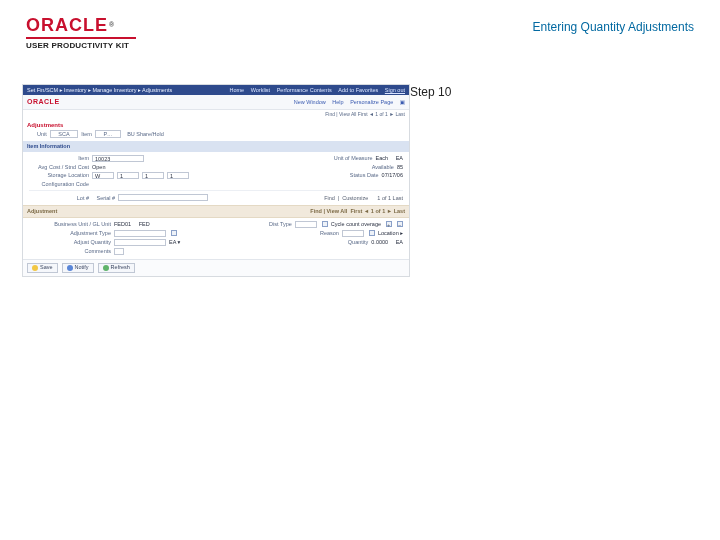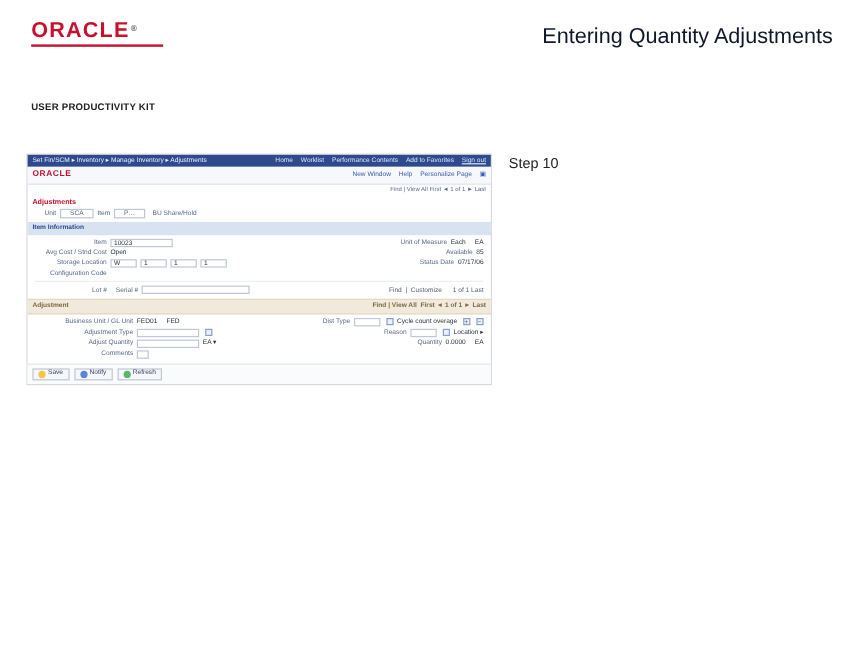--- a/index.html
+++ b/index.html
@@ -5,25 +5,25 @@
   * { box-sizing: border-box; margin: 0; padding: 0; }
   html, body { width: 720px; height: 540px; font-family: Arial, Helvetica, sans-serif; background: #fff; color: #222; }
   .page { width: 720px; height: 540px; position: relative; }
 
   
   .hdr { display: flex; justify-content: space-between; align-items: flex-start; padding: 16px 26px 4px 26px; }
   .logo-block { display: flex; flex-direction: column; }
   .oracle-word { font-family: "Arial Black", Arial, sans-serif; font-weight: 900; letter-spacing: 1px; font-size: 18px; color: #c8102e; line-height: 18px; }
   .oracle-word sup { font-size: 7px; color: #555; vertical-align: top; margin-left: 1px; }
   .divider { height: 2px; background: #c8102e; width: 110px; margin: 3px 0 2px 0; }
-  .upk { font-size: 8px; letter-spacing: 0.2px; color: #222; font-weight: 600; margin-top: 44px; }
-  .page-title { font-size: 18px; color: #0f172a; padding-top: 4px; }
+  .upk { font-size: 8px; letter-spacing: 0.2px; color: #222; font-weight: 600; }
+  .page-title { font-size: 12px; color: #0369a1; padding-top: 4px; }
 
   
-  .body { display: flex; padding: 30px 26px 0 22px; gap: 14px; }
+  .body { display: flex; padding: 30px 26px 0 22px; }
   .left { width: 388px; }
   .right { flex: 1; font-size: 12px; line-height: 1.45; }
   .step-label { margin-bottom: 18px; }
 
   
   .shot { width: 388px; border: 1px solid #d7dbe0; font-size: 5.5px; line-height: 1.15; color: #586173; background: #fff; }
   .shot .topbar { background: #2e4a8c; color: #eaf0ff; padding: 2px 4px; display: flex; justify-content: space-between; align-items: center; }
   .shot .topbar .tabs span { margin-left: 5px; color: #d9e4ff; }
   .shot .topbar .signout { text-decoration: underline; }
   .shot .brandbar { background: #f6f8fb; padding: 3px 4px; display: flex; justify-content: space-between; align-items: center; border-bottom: 1px solid #e2e6ec; }

